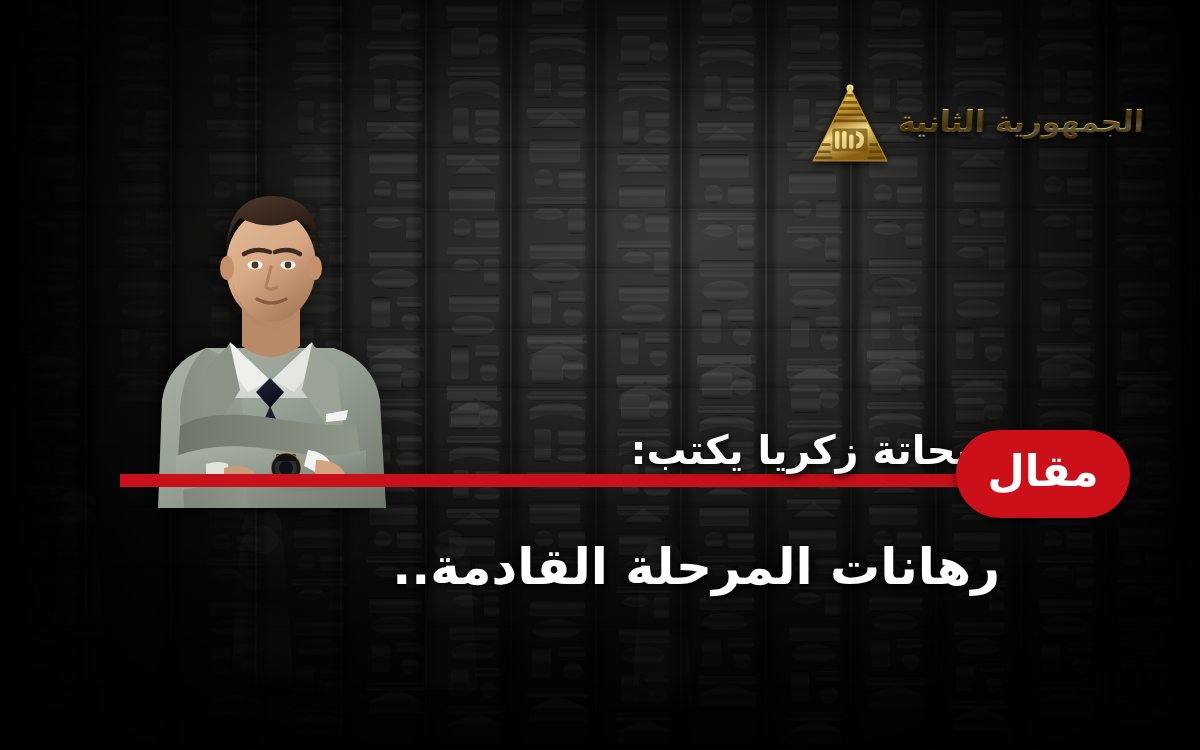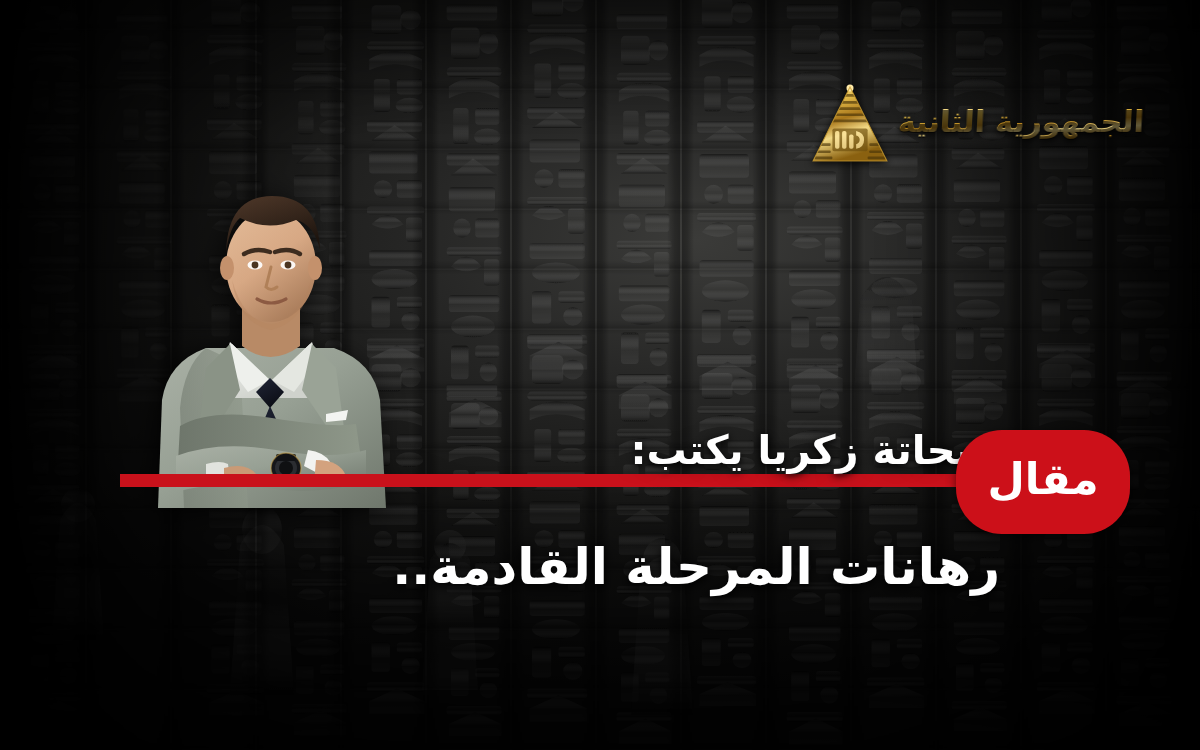--- a/index.html
+++ b/index.html
@@ -116,21 +116,21 @@
     left:120px; top:474px;
     width:900px; height:13px;
     background:#c9111b;
     z-index:4;
   }
 
   
   #badge{
     position:absolute;
     left:956px; top:430px;
-    width:174px; height:104px;
+    width:174px; height:88px;
     background:#cc1019;
     border-radius:46px;
     display:flex; align-items:center; justify-content:center;
     z-index:6;
     box-shadow:0 3px 10px rgba(0,0,0,.55);
   }
   #badge .badge-text{
     color:#fff;
     font-size:43px;
     font-weight:700;

